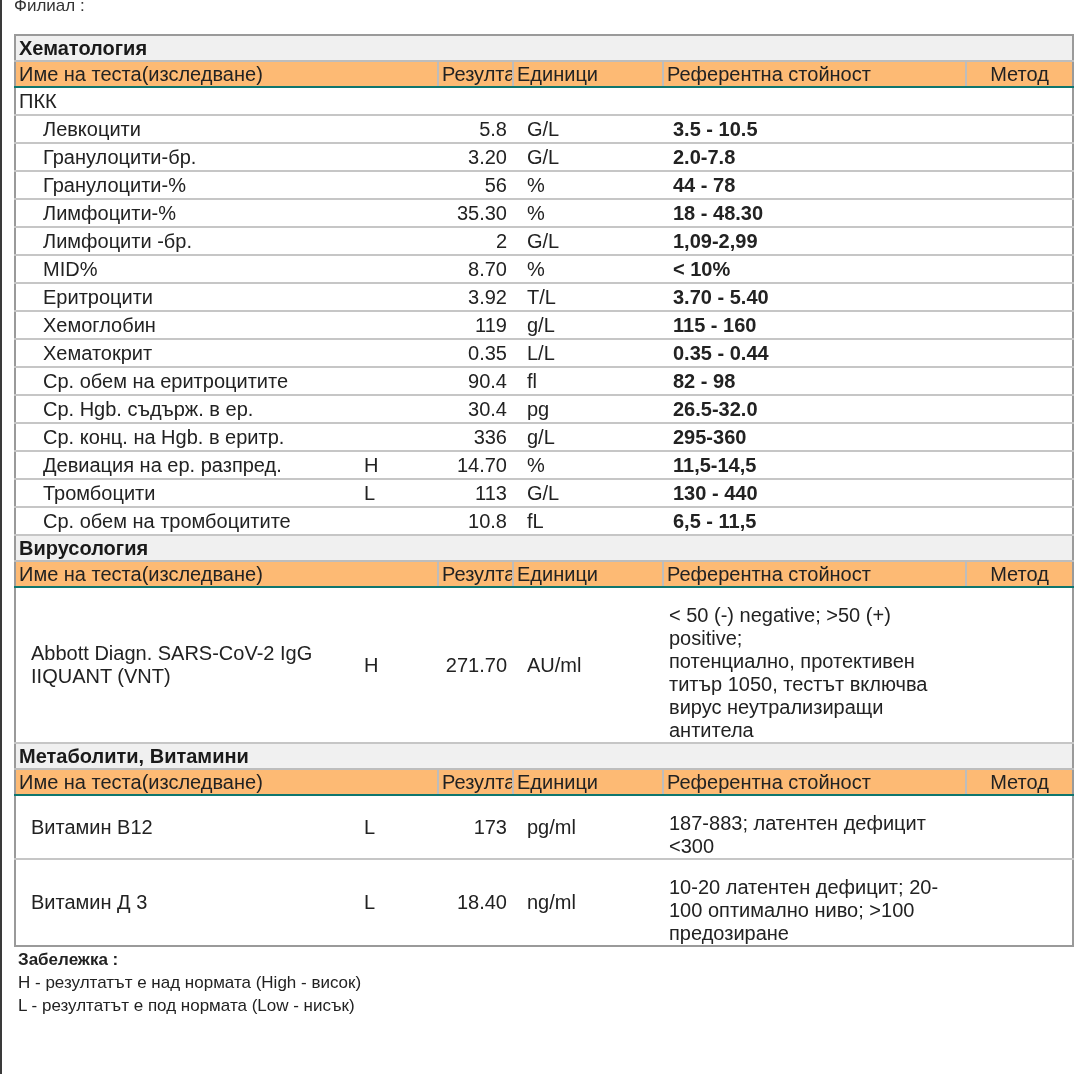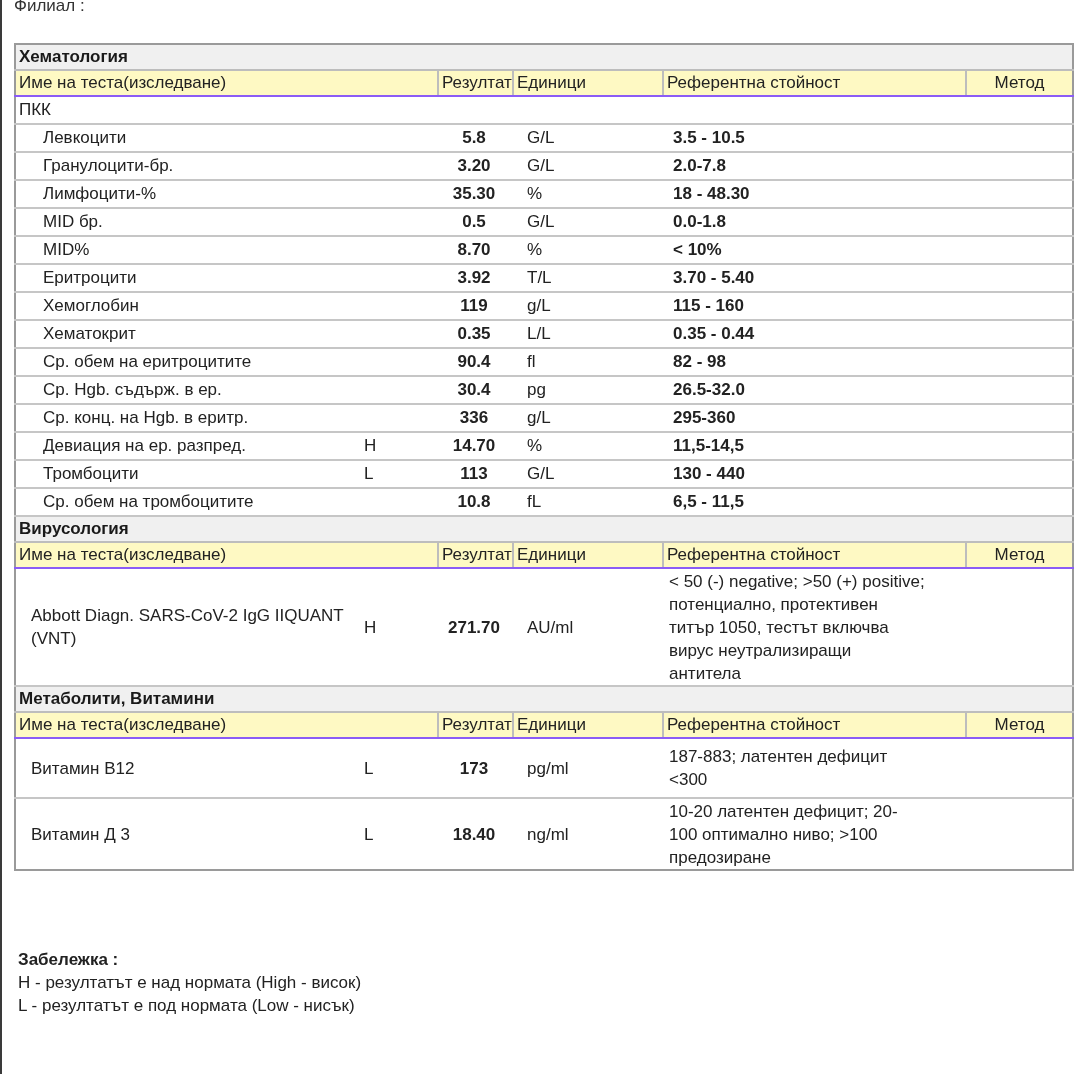--- a/index.html
+++ b/index.html
@@ -7,61 +7,61 @@
       width: 1080px; height: 1074px; overflow: hidden;
       background: #ffffff;
       font-family: "Liberation Sans", "DejaVu Sans", sans-serif;
       color: #222222;
       position: relative;
     }
     .left-edge { position: absolute; left: 0; top: 0; width: 2px; height: 1074px; background: #3a3a3a; }
     .branch-label { position: absolute; left: 14px; top: -4px; font-size: 17px; color: #333; }
 
     table.results {
-      position: absolute; left: 14px; top: 43px;
+      position: absolute; left: 14px; top: 34px;
       width: 1058px;
       border-collapse: collapse;
       table-layout: fixed;
-      font-size: 17px;
+      font-size: 20px;
       border: 2px solid #9a9a9a;
     }
     table.results td { padding: 0 3px; vertical-align: middle; white-space: nowrap; overflow: hidden; }
     col.c-name { width: 345px; }
     col.c-flag { width: 78px; }
     col.c-result { width: 75px; }
     col.c-unit { width: 150px; }
     col.c-ref { width: 303px; }
     col.c-method { width: 107px; }
 
     tr.section td {
       background: #f0f0f0; font-weight: bold; height: 24px;
       border-top: 2px solid #9a9a9a; border-bottom: 2px solid #bdbdbd;
       color: #1a1a1a;
     }
     tr.colhead td {
-      background: #fef9c3; height: 24px;
-      border-bottom: 2px solid #8b5cf6;
+      background: #fdba74; height: 24px;
+      border-bottom: 2px solid #0f766e;
     }
     tr.colhead td.h-name { border-right: 2px solid #bdbdbd; }
     tr.colhead td.h-result { text-align: center; border-right: 2px solid #bdbdbd; padding-right: 6px; }
     tr.colhead td.h-unit { border-right: 2px solid #bdbdbd; }
     tr.colhead td.h-ref { border-right: 2px solid #bdbdbd; }
     tr.colhead td.h-method { text-align: center; }
 
     tr.group td { height: 26px; border-bottom: 2px solid #c6c6c6; }
     tr.row td { height: 26px; border-bottom: 2px solid #c6c6c6; }
     tr.row td.name { padding-left: 27px; }
     tr.row td.flag, tr.tall td.flag { text-align: left; padding-left: 4px; }
-    tr.row td.result, tr.tall td.result { text-align: center; padding-right: 6px; font-weight: bold; }
+    tr.row td.result, tr.tall td.result { text-align: right; padding-right: 6px; }
     tr.row td.unit, tr.tall td.unit { padding-left: 14px; }
     tr.row td.ref { padding-left: 10px; font-weight: bold; }
 
     tr.tall td { border-bottom: 2px solid #c6c6c6; white-space: normal; line-height: 23px; }
     tr.tall td.name { padding-left: 15px; }
-    tr.tall td.ref { padding-left: 6px; padding-top: 0; padding-bottom: 0; }
+    tr.tall td.ref { padding-left: 6px; padding-top: 16px; padding-bottom: 0; }
     tr.tall td.ref span.line { display: block; }
     tr.last td { border-bottom: none; }
 
     .note { position: absolute; left: 18px; top: 948px; font-size: 17px; line-height: 23px; color: #222; }
     .note .note-title { font-weight: bold; }
   </style>
 </head>
 <body>
 
 <div class="left-edge"></div>
@@ -100,33 +100,41 @@
       </tr>
       <tr class="row">
         <td class="name">Гранулоцити-бр.</td>
         <td class="flag"></td>
         <td class="result">3.20</td>
         <td class="unit">G/L</td>
         <td class="ref">2.0-7.8</td>
         <td class="method"></td>
       </tr>
       <tr class="row">
+        <td class="name">Гранулоцити-%</td>
+        <td class="flag"></td>
+        <td class="result">56</td>
+        <td class="unit">%</td>
+        <td class="ref">44 - 78</td>
+        <td class="method"></td>
+      </tr>
+      <tr class="row">
         <td class="name">Лимфоцити-%</td>
         <td class="flag"></td>
         <td class="result">35.30</td>
         <td class="unit">%</td>
         <td class="ref">18 - 48.30</td>
         <td class="method"></td>
       </tr>
       <tr class="row">
-        <td class="name">MID бр.</td>
-        <td class="flag"></td>
-        <td class="result">0.5</td>
-        <td class="unit">G/L</td>
-        <td class="ref">0.0-1.8</td>
+        <td class="name">Лимфоцити -бр.</td>
+        <td class="flag"></td>
+        <td class="result">2</td>
+        <td class="unit">G/L</td>
+        <td class="ref">1,09-2,99</td>
         <td class="method"></td>
       </tr>
       <tr class="row">
         <td class="name">MID%</td>
         <td class="flag"></td>
         <td class="result">8.70</td>
         <td class="unit">%</td>
         <td class="ref">&lt; 10%</td>
         <td class="method"></td>
       </tr>

